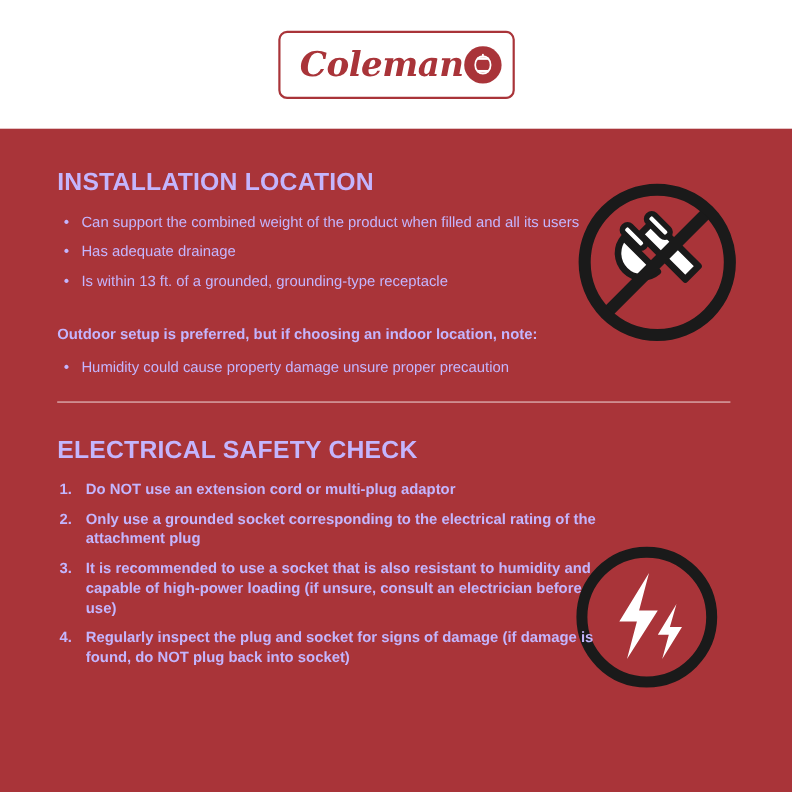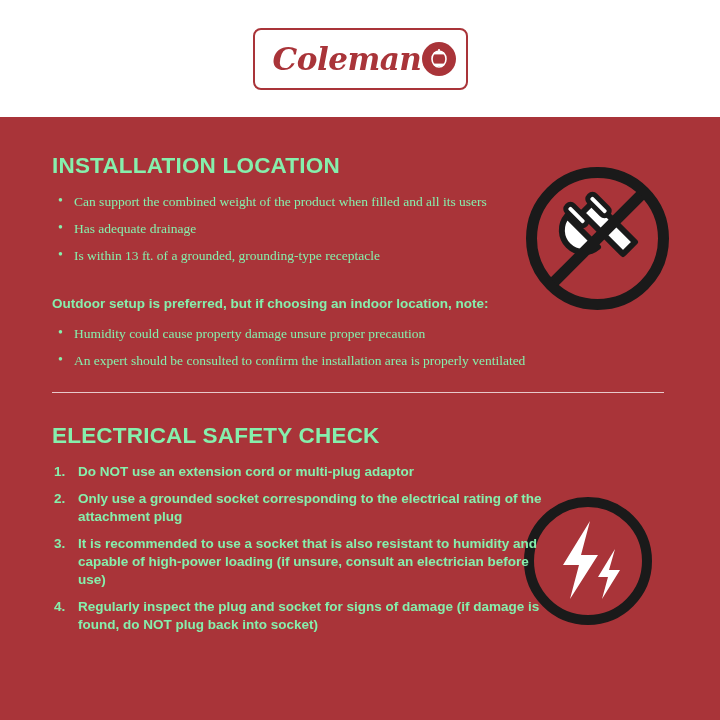--- a/index.html
+++ b/index.html
@@ -80,21 +80,21 @@
     font-size: 34px;
     letter-spacing: 3px;
     color: #a93439;
   }
 
   
   .content {
     flex: 1 1 auto;
     padding: 28px 52px 0 52px;
     position: relative;
-    color: #86efac;
+    color: #c4b5fd;
     box-sizing: border-box;
   }
   h2.section-title {
     font-size: 22.5px;
     font-weight: bold;
     margin: 8px 0 14px 0;
     letter-spacing: 0.2px;
   }
   .lead {
     font-size: 13.5px;
@@ -110,21 +110,20 @@
     margin: 0;
     padding: 0;
   }
   ul.bullets li {
     position: relative;
     font-size: 13.5px;
     line-height: 1.32;
     padding-left: 22px;
     margin-bottom: 9px;
     max-width: 560px;
-    font-family: Liberation Serif, serif;
   }
   ul.bullets li::before {
     content: "•";
     position: absolute;
     left: 6px;
     top: -1px;
     font-size: 14px;
   }
   .divider {
     border: none;
@@ -213,21 +212,20 @@
     <h2 class="section-title">INSTALLATION LOCATION</h2>
     <ul class="bullets">
       <li>Can support the combined weight of the product when filled and all its users</li>
       <li>Has adequate drainage</li>
       <li>Is within 13 ft. of a grounded, grounding-type receptacle</li>
     </ul>
 
     <p class="lead second">Outdoor setup is preferred, but if choosing an indoor location, note:</p>
     <ul class="bullets">
       <li>Humidity could cause property damage unsure proper precaution</li>
-      <li>An expert should be consulted to confirm the installation area is properly ventilated</li>
     </ul>
 
     <hr class="divider">
 
     <div class="icon-bolt">
       <svg width="140" height="140" viewBox="0 0 140 140" aria-hidden="true">
         <circle cx="70" cy="70" r="59" fill="none" stroke="#1a1a1a" stroke-width="10"></circle>
         <path d="M72 30 L45 74 L61 74 L52 108 L80 64 L63 64 Z" fill="#ffffff"></path>
         <path d="M97 58 L80 86 L90 86 L84 108 L102 79 L91 79 Z" fill="#ffffff"></path>
       </svg>

